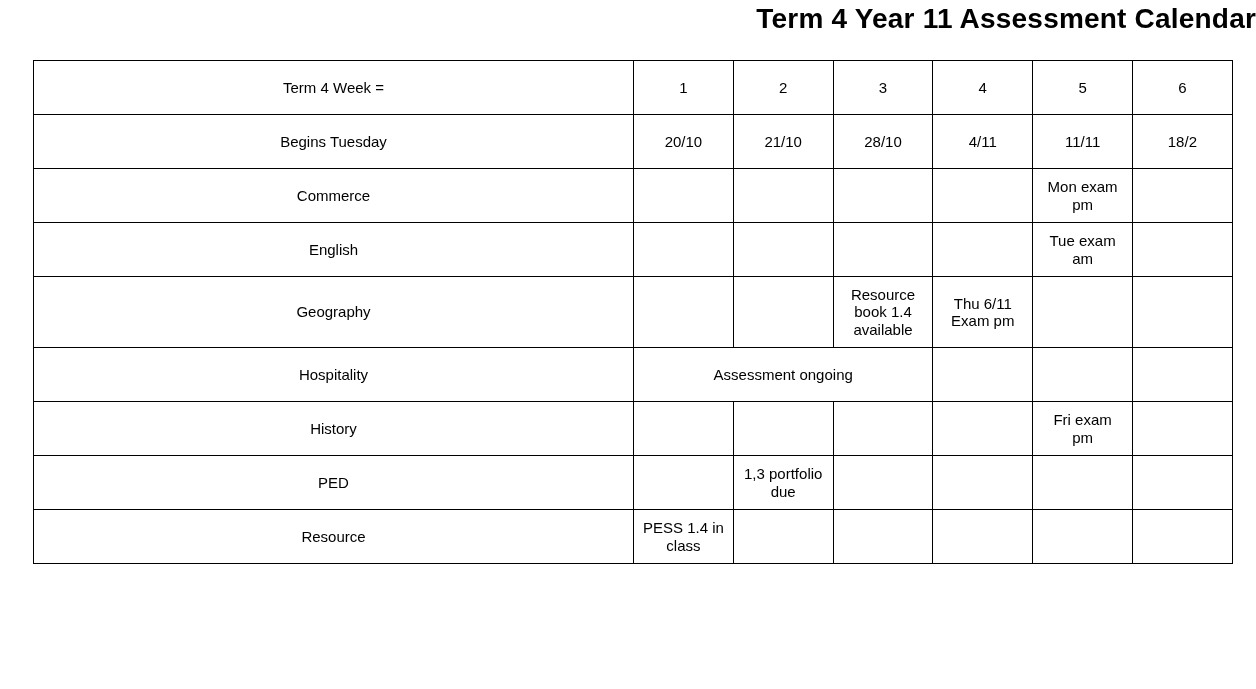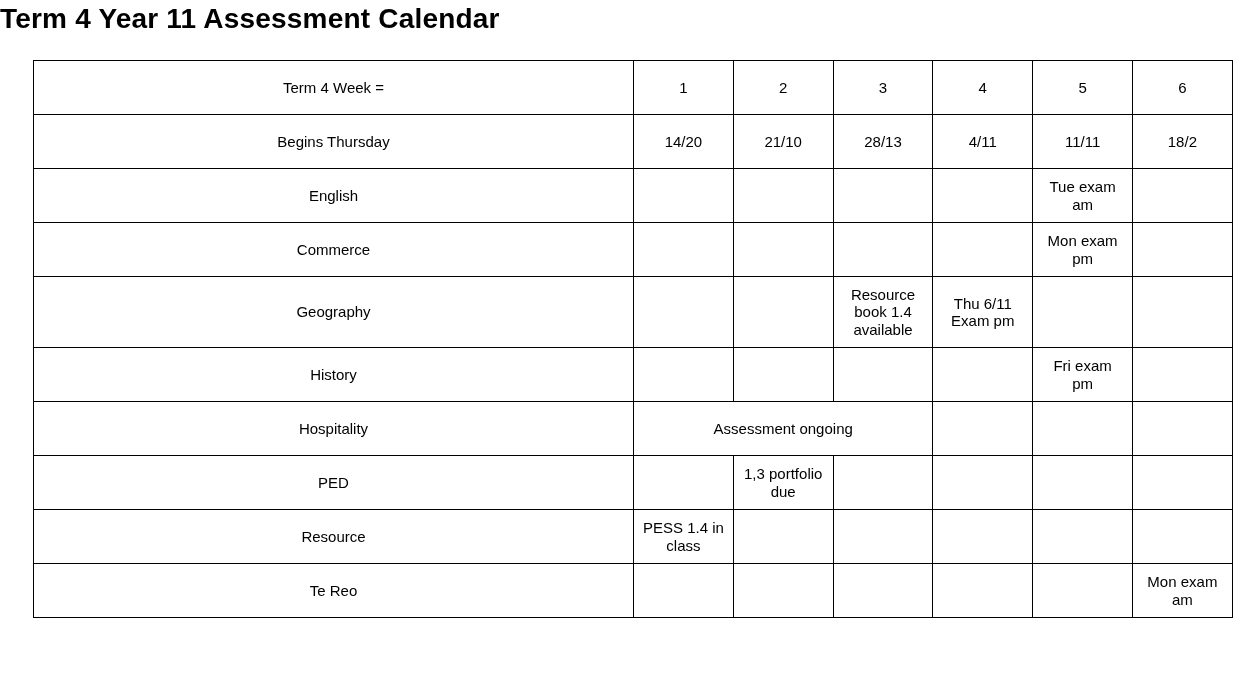--- a/index.html
+++ b/index.html
@@ -7,21 +7,21 @@
     padding: 0;
     width: 1256px;
     height: 689px;
     background: #ffffff;
     font-family: "Liberation Sans", "DejaVu Sans", sans-serif;
     color: #000000;
   }
   .title {
     margin: 0;
     padding-top: 3px;
-    text-align: left;
+    text-align: right;
     font-size: 28px;
     font-weight: bold;
     letter-spacing: 0.2px;
   }
   table.calendar {
     border-collapse: collapse;
     table-layout: fixed;
     width: 1199px;
     margin: 25px 0 0 33px;
   }
@@ -62,74 +62,74 @@
       <td>Term 4 Week =</td>
       <td>1</td>
       <td>2</td>
       <td>3</td>
       <td>4</td>
       <td>5</td>
       <td>6</td>
     </tr>
 
     <tr>
-      <td>Begins Thursday</td>
-      <td>14/20</td>
+      <td>Begins Tuesday</td>
+      <td>20/10</td>
       <td>21/10</td>
-      <td>28/13</td>
+      <td>28/10</td>
       <td>4/11</td>
       <td>11/11</td>
       <td>18/2</td>
+    </tr>
+
+    <tr>
+      <td>Commerce</td>
+      <td></td>
+      <td></td>
+      <td></td>
+      <td></td>
+      <td>Mon exam pm</td>
+      <td></td>
     </tr>
 
     <tr>
       <td>English</td>
       <td></td>
       <td></td>
       <td></td>
       <td></td>
       <td>Tue exam am</td>
-      <td></td>
-    </tr>
-
-    <tr>
-      <td>Commerce</td>
-      <td></td>
-      <td></td>
-      <td></td>
-      <td></td>
-      <td>Mon exam pm</td>
       <td></td>
     </tr>
 
     <tr class="tall">
       <td>Geography</td>
       <td></td>
       <td></td>
       <td>Resource book 1.4 available</td>
       <td>Thu 6/11 Exam pm</td>
       <td></td>
       <td></td>
     </tr>
 
     <tr>
+      <td>Hospitality</td>
+      <td colspan="3">Assessment ongoing</td>
+      <td></td>
+      <td></td>
+      <td></td>
+    </tr>
+
+    <tr>
       <td>History</td>
       <td></td>
       <td></td>
       <td></td>
       <td></td>
       <td>Fri exam pm</td>
-      <td></td>
-    </tr>
-
-    <tr>
-      <td>Hospitality</td>
-      <td colspan="3">Assessment ongoing</td>
-      <td></td>
-      <td></td>
       <td></td>
     </tr>
 
 
     <tr>
       <td>PED</td>
       <td></td>
       <td>1,3 portfolio due</td>
       <td></td>
       <td></td>
@@ -140,25 +140,16 @@
     <tr>
       <td>Resource</td>
       <td>PESS 1.4 in class</td>
       <td></td>
       <td></td>
       <td></td>
       <td></td>
       <td></td>
     </tr>
 
-    <tr>
-      <td>Te Reo</td>
-      <td></td>
-      <td></td>
-      <td></td>
-      <td></td>
-      <td></td>
-      <td>Mon exam am</td>
-    </tr>
 
   </tbody>
     </table>
 </div>
 
 </body></html>

